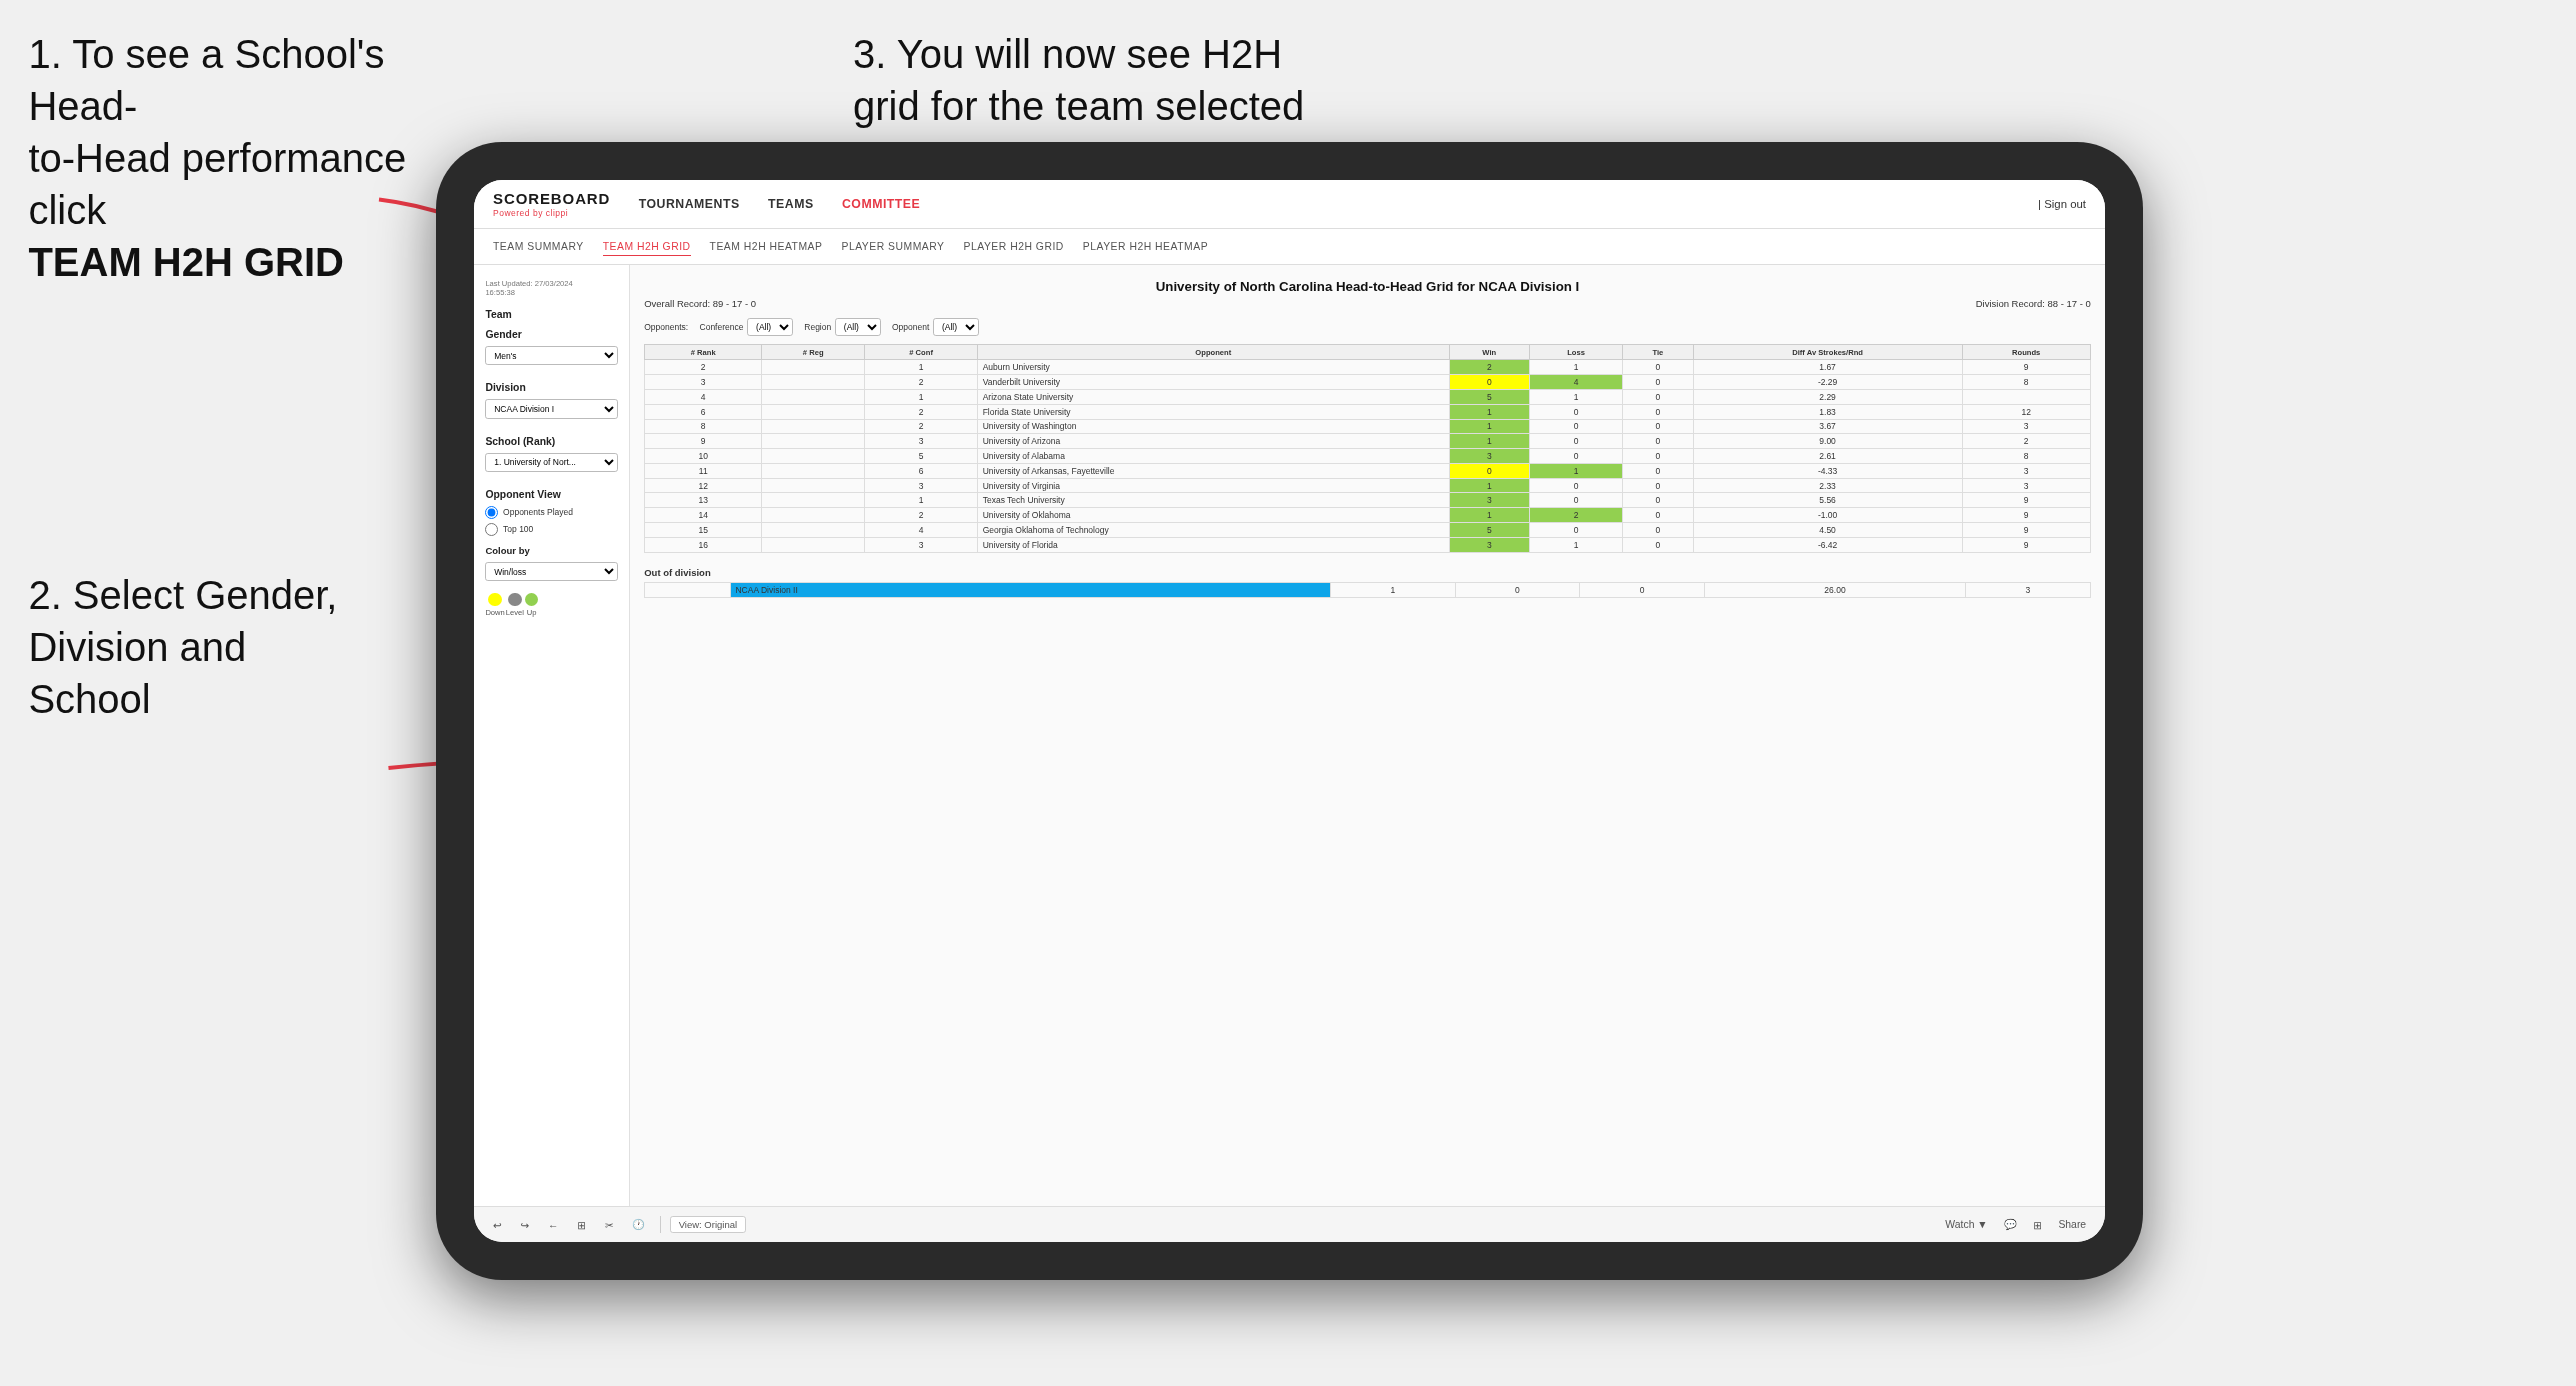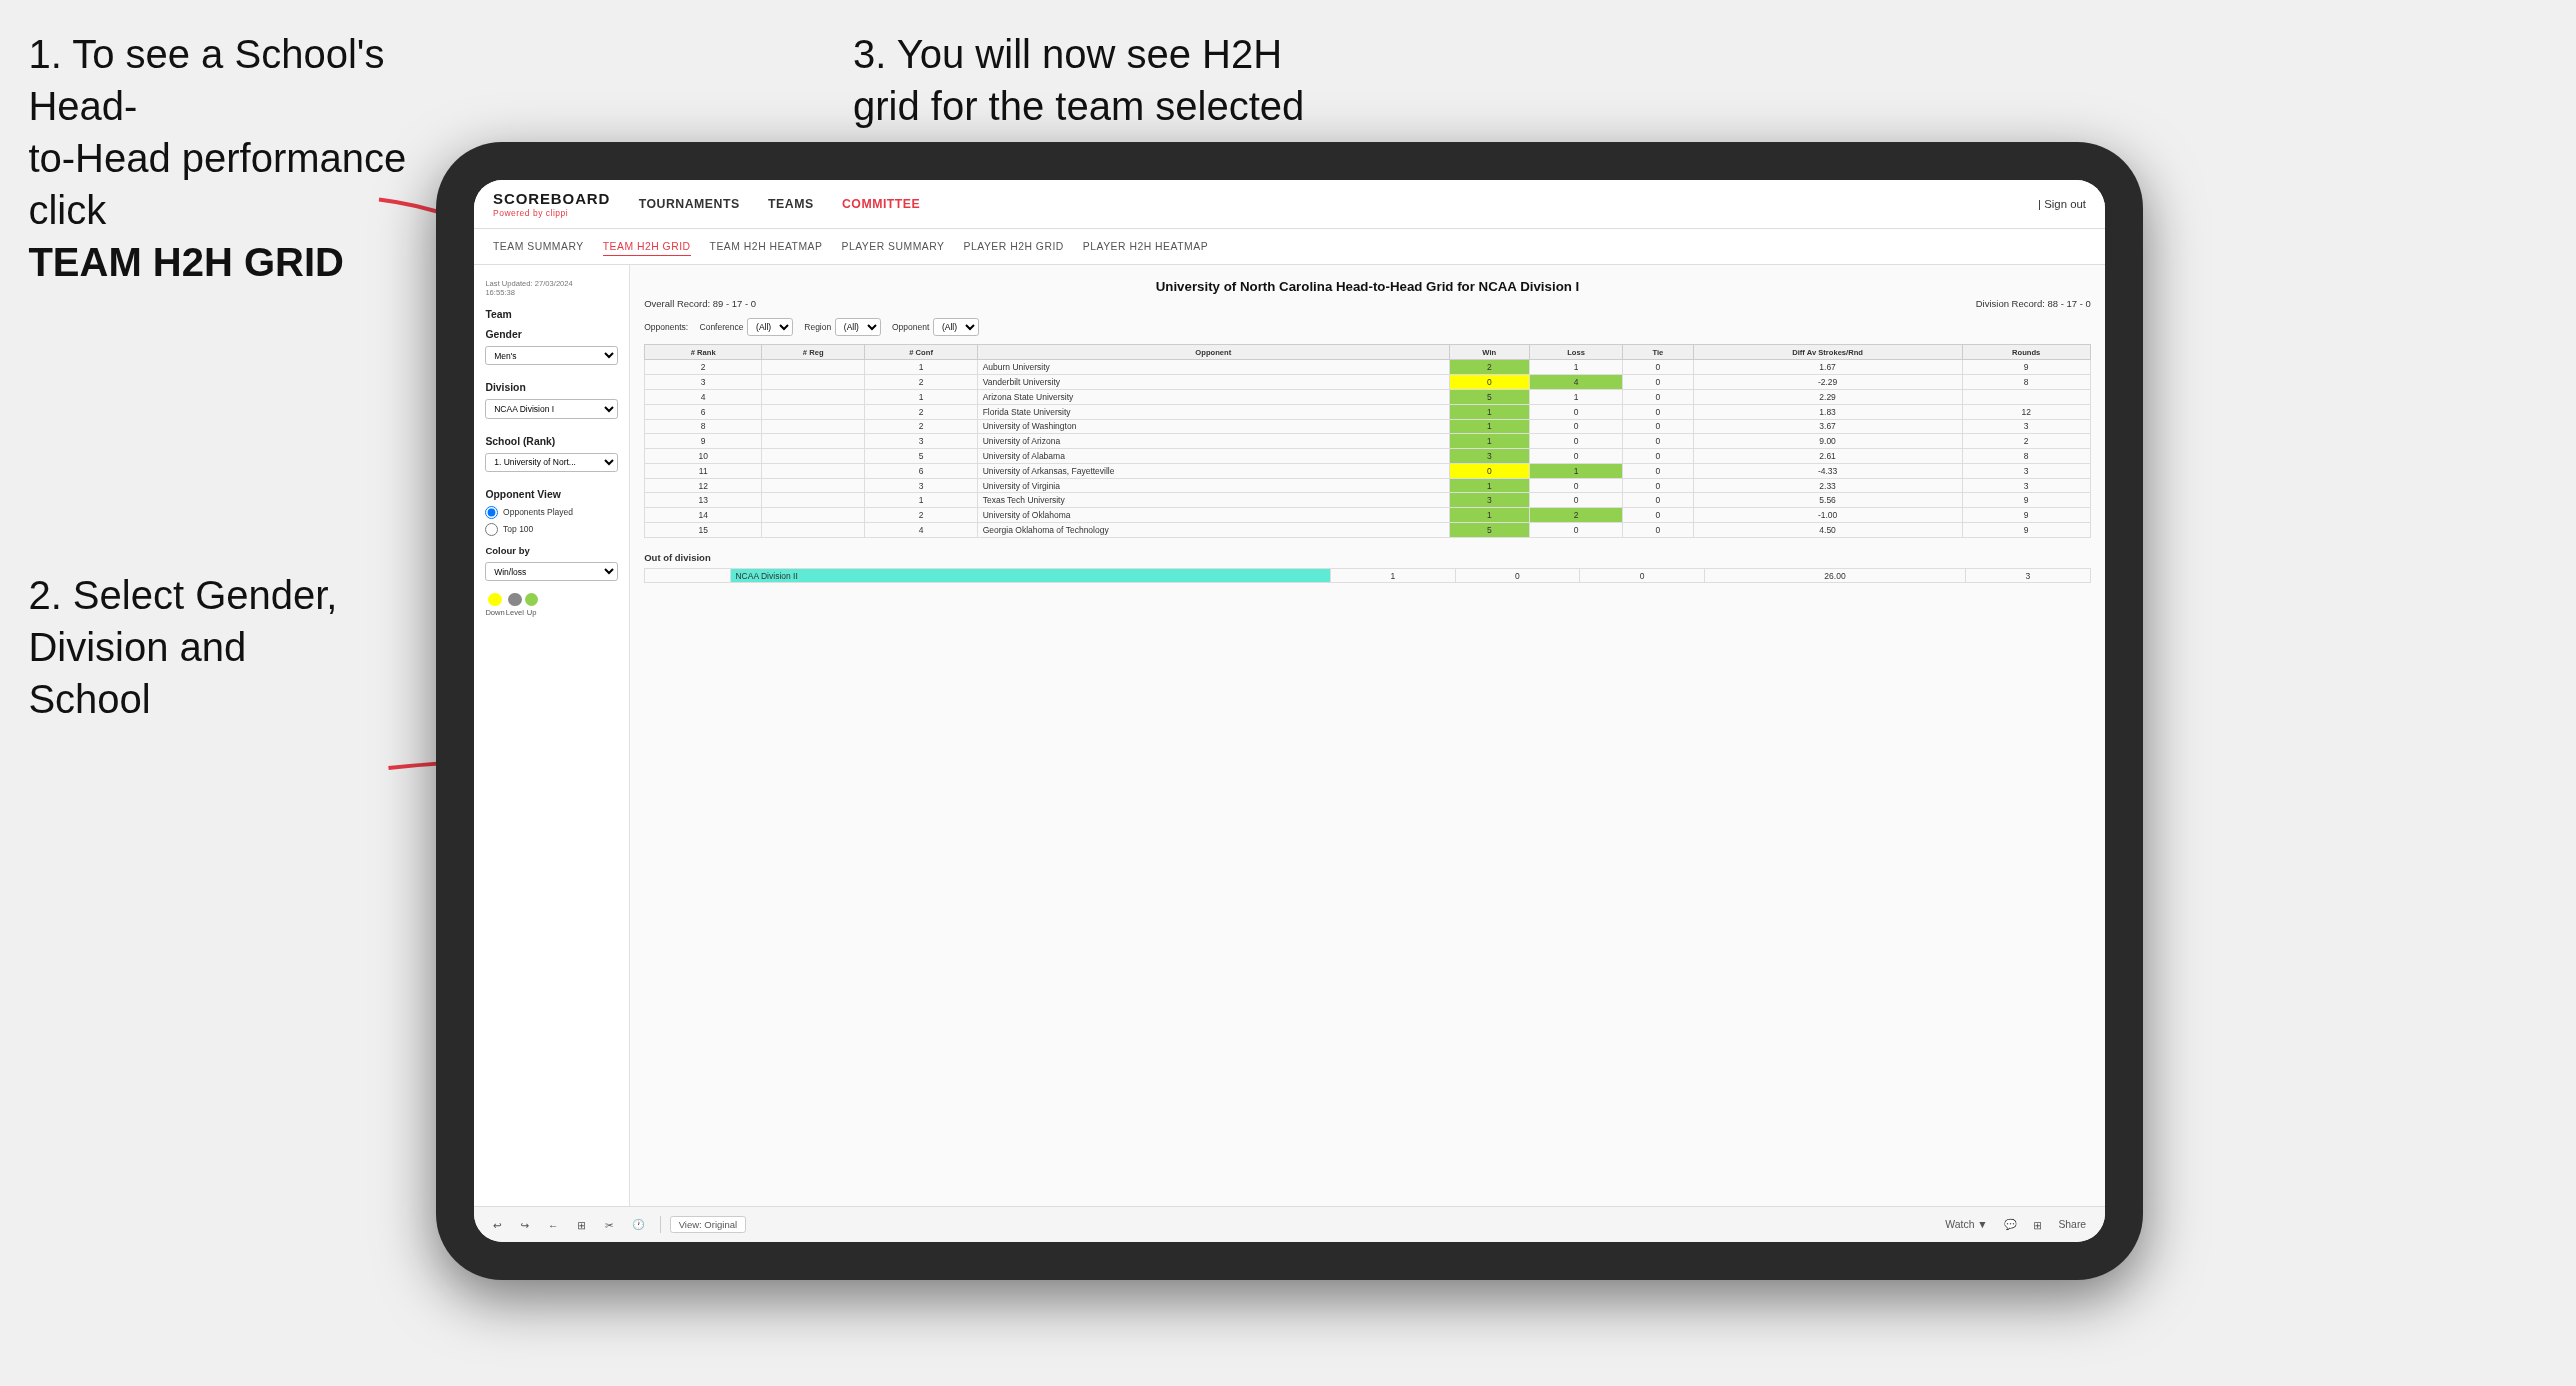--- a/index.html
+++ b/index.html
@@ -285,21 +285,21 @@
     .h2h-table td {
       border: 0.9px solid #ddd;
       padding: 1.9px 4.7px;
       text-align: center;
       font-size: 8.5px;
       color: #333;
     }
 
     .td-left { text-align: left !important; }
 
-    .cell-green { background: #5eead4; }
+    .cell-green { background: #0ea5e9; }
 
     .out-of-division {
       margin-top: 14.2px;
       font-size: 9.5px;
       font-weight: 700;
       color: #333;
       margin-bottom: 4.7px;
     }
 
     
@@ -655,20 +655,31 @@
       <td>15</td>
       <td></td>
       <td>4</td>
       <td class="td-left">Georgia Oklahoma of Technology</td>
       <td style="background:#92d050">5</td>
       <td style="background:">0</td>
       <td>0</td>
       <td>4.50</td>
       <td>9</td>
     </tr>
+              <tr>
+      <td>16</td>
+      <td></td>
+      <td>3</td>
+      <td class="td-left">University of Florida</td>
+      <td style="background:#92d050">3</td>
+      <td style="background:">1</td>
+      <td>0</td>
+      <td>-6.42</td>
+      <td>9</td>
+    </tr>
             </tbody>
         </table>
 
         <div class="out-of-division">Out of division</div>
         <table class="h2h-table">
           <tbody>
             <tr>
               <td colspan="3"></td>
               <td class="td-left cell-green">NCAA Division II</td>
               <td>1</td>

